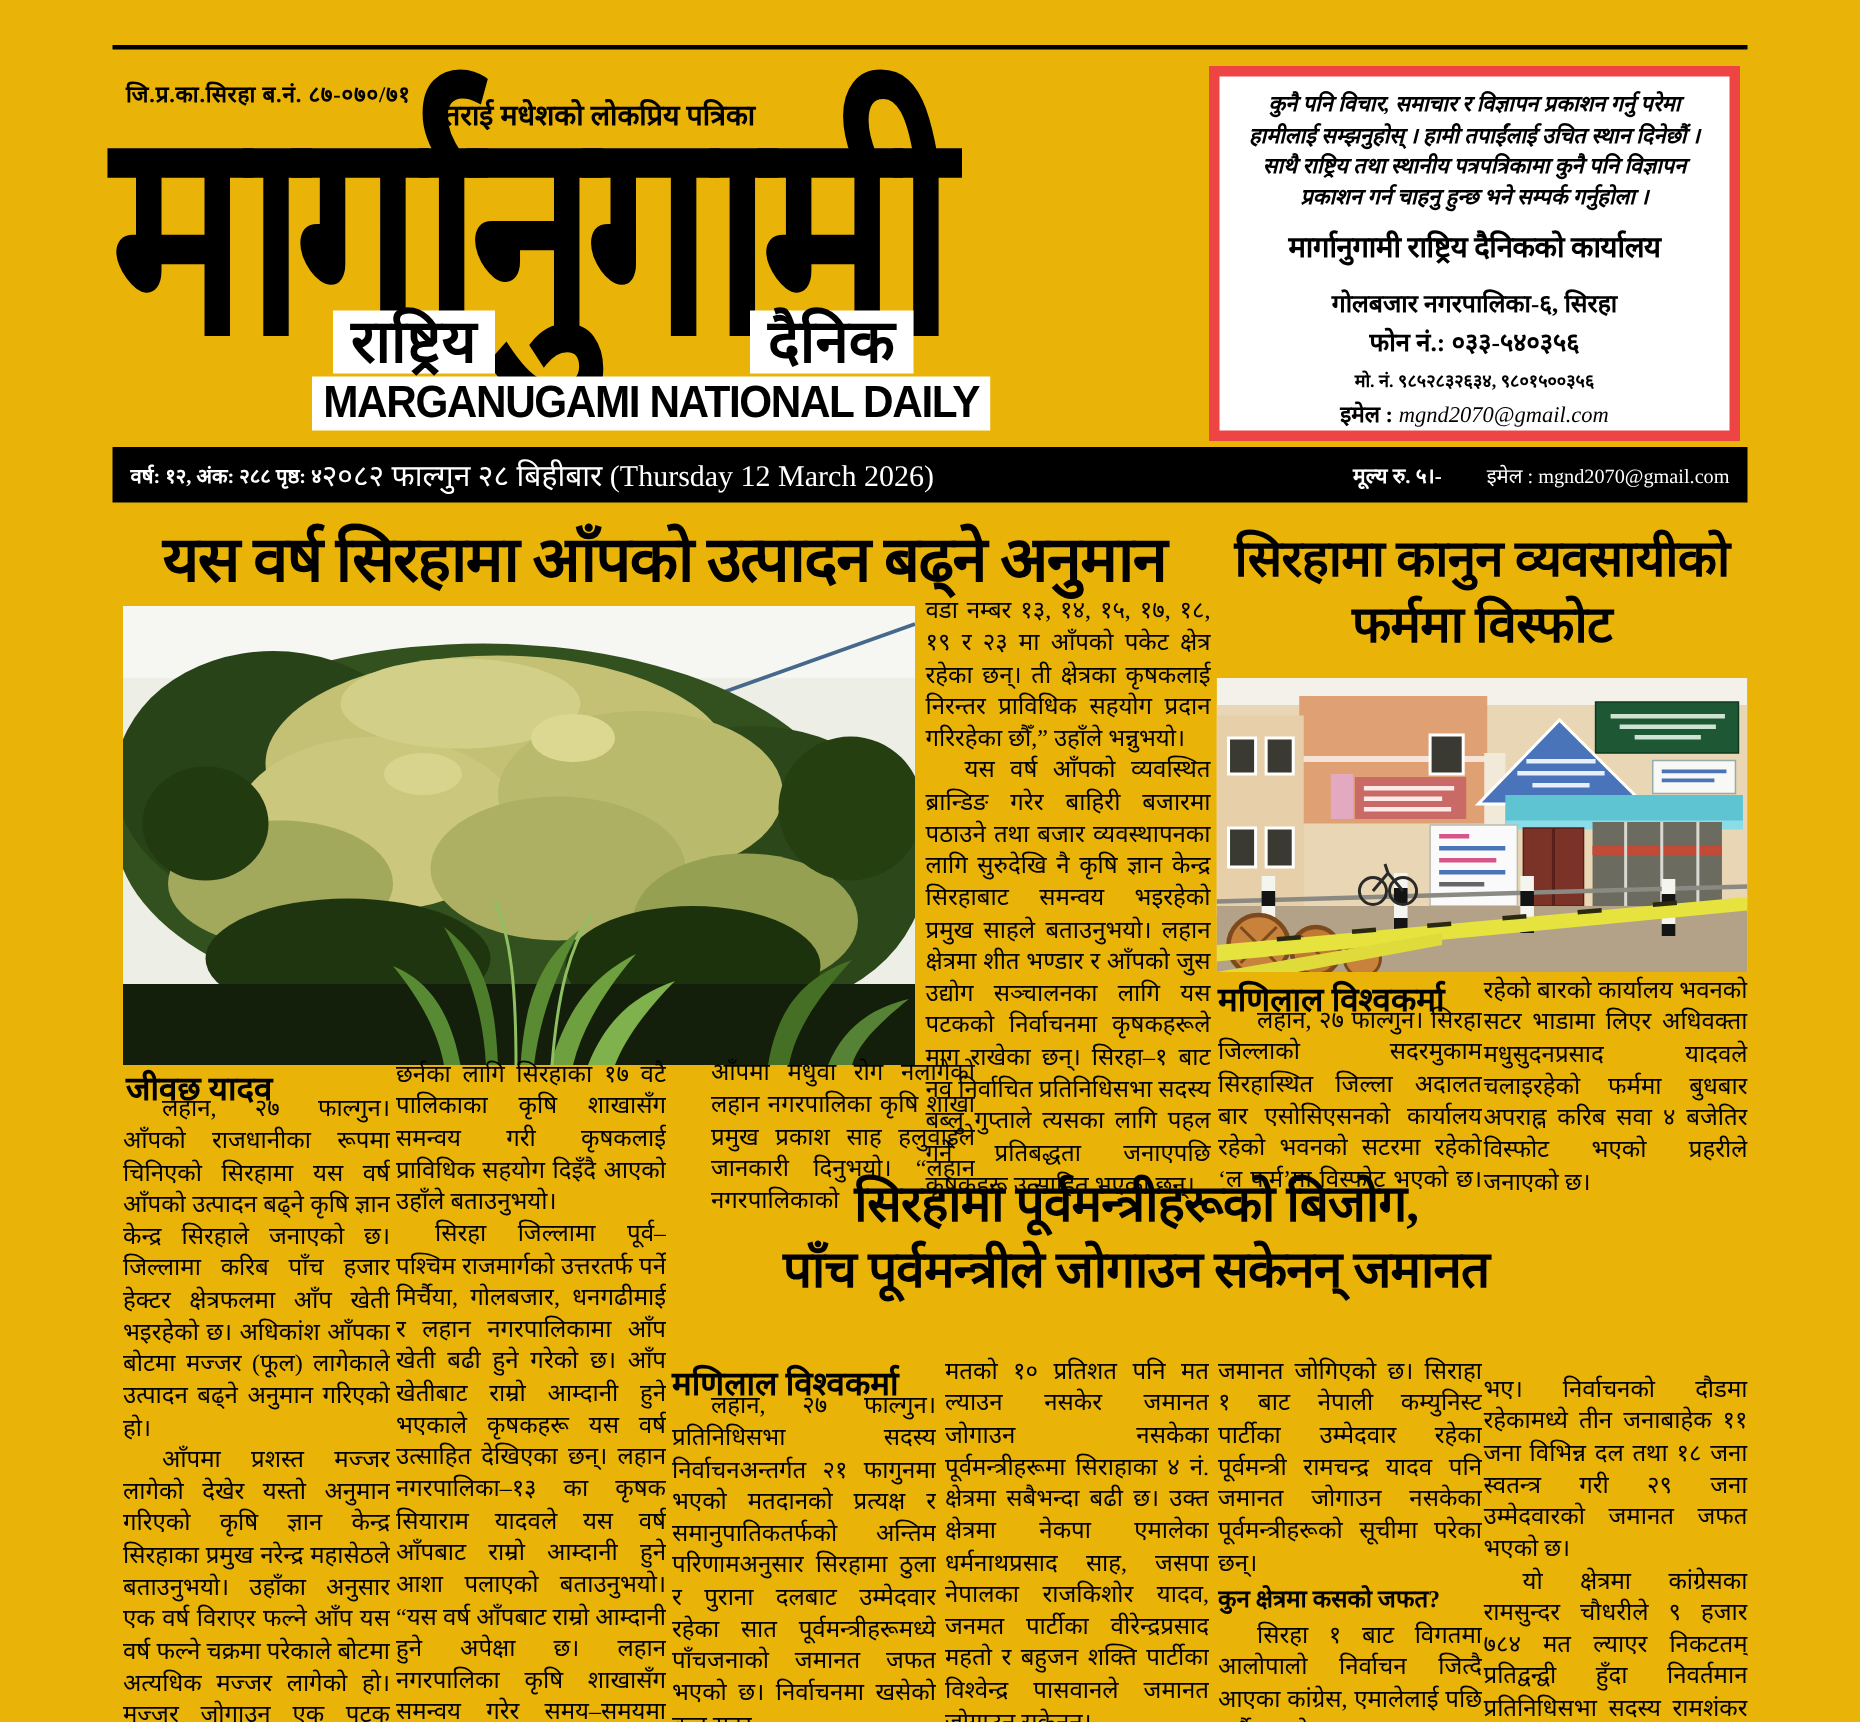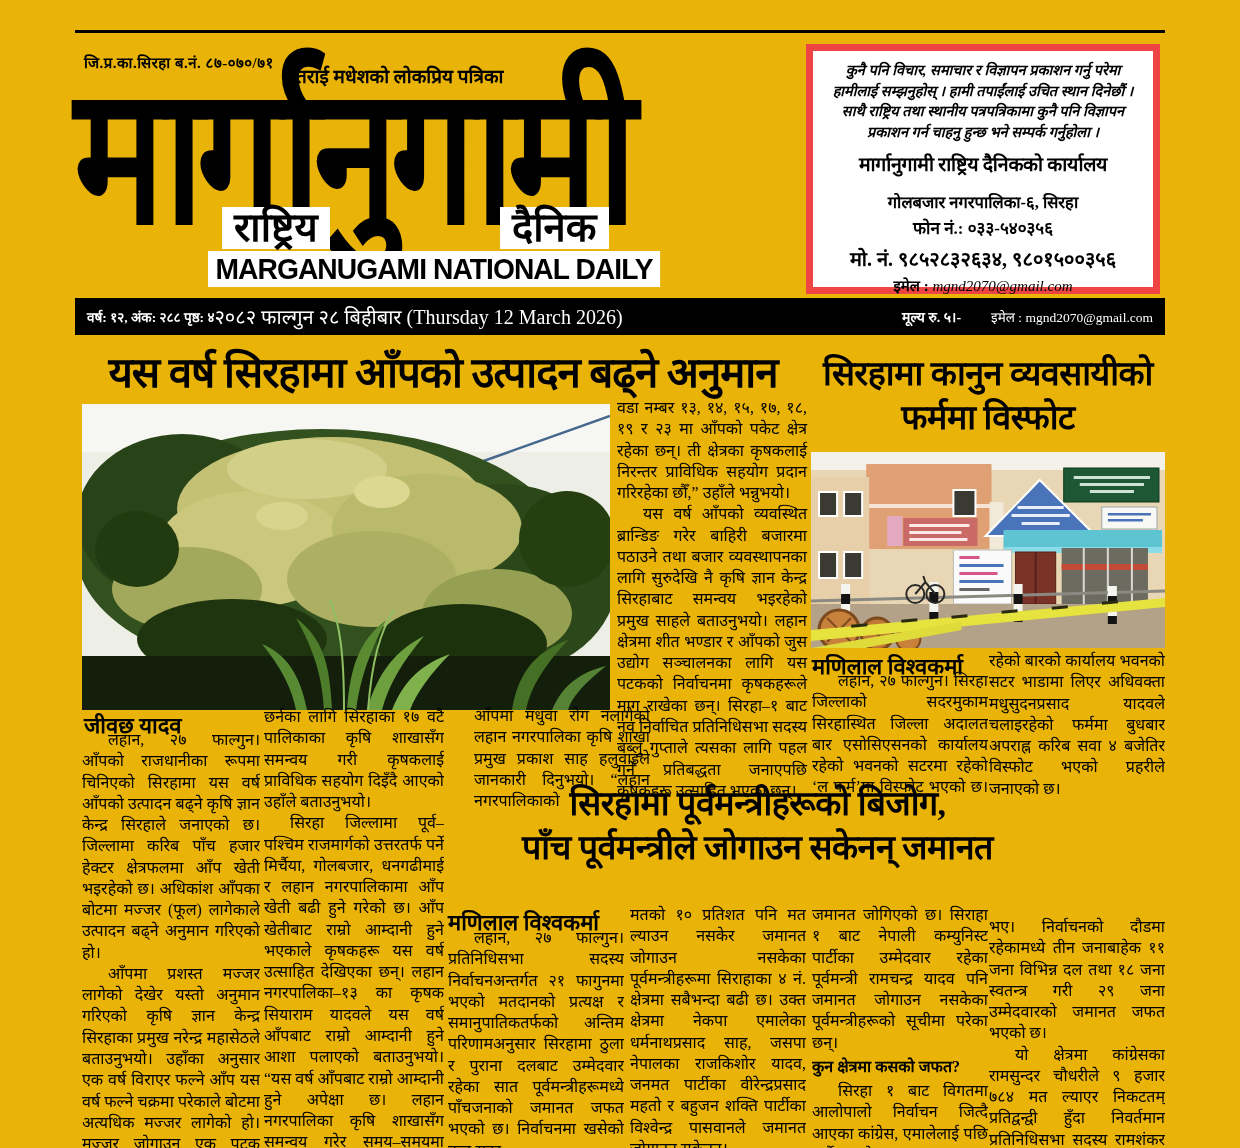--- a/index.html
+++ b/index.html
@@ -31,21 +31,21 @@
 
   
   .contact-box {
     position:absolute; left:806px; top:44px; width:354px; height:250px; z-index:4;
     border:7px solid #ef4444; background:#fff; padding:9px 10px 6px; text-align:center;
   }
   .cb-notice { font-size:14.5px; font-weight:700; font-style:italic; line-height:1.42; margin-bottom:8px; }
   .cb-office { font-size:19.5px; font-weight:700; margin-bottom:3px; letter-spacing:-0.3px; }
   .cb-address{ font-size:16.5px; font-weight:700; margin-bottom:3px;margin-top:13px; }
   .cb-phone  { font-size:17px;   font-weight:700; margin-bottom:6px; }
-  .cb-mobile { font-size:20px; font-weight:700; margin-bottom:3px; }
+  .cb-mobile { font-size:12px; font-weight:700; margin-bottom:3px; }
   .cb-email  { font-size:15px; }
   .cb-email .lbl { font-weight:700; }
   .cb-email .em  { font-style:italic; }
 
   
   .date-bar {
     position:absolute; left:75px; top:298px; width:1090px; height:37px; z-index:5;
     background:#000; color:#fff; display:flex; align-items:center; padding:0 12px;
   }
   .db-issue { font-size:13.5px; font-weight:700; white-space:nowrap; }

